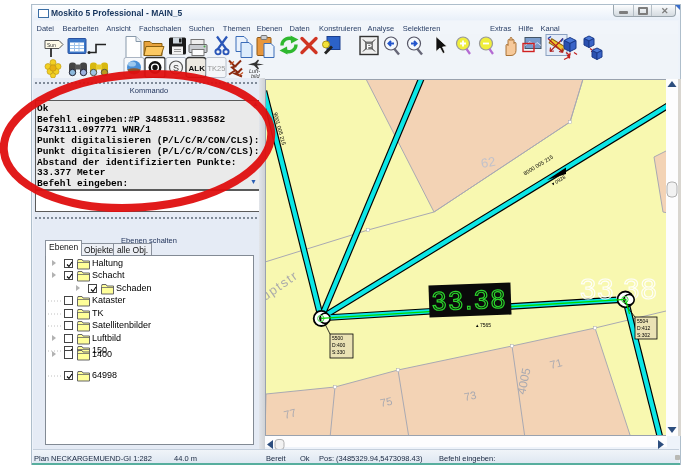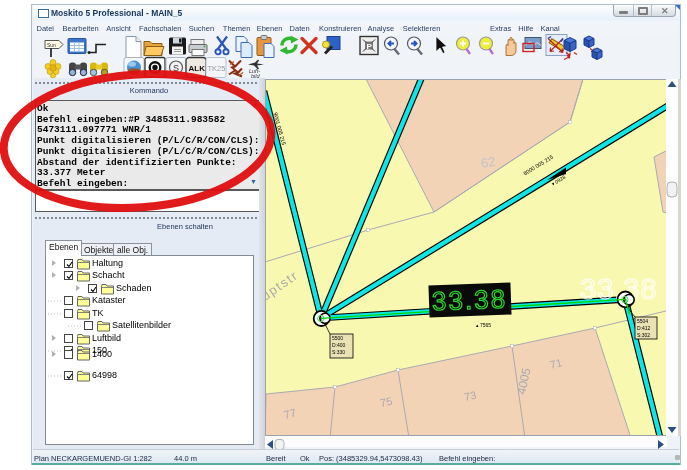--- a/index.html
+++ b/index.html
@@ -346,21 +346,21 @@
 5473111.097771 WNR/1
 Punkt digitalisieren (P/L/C/R/CON/CLS):
 Punkt digitalisieren (P/L/C/R/CON/CLS):
 Abstand der identifizierten Punkte:
 33.377 Meter
 Befehl eingeben:</div>
       <div class="conarrow" style="left:219px;top:22px;">▲</div>
       <div class="conarrow" style="left:217px;top:100px;">▼</div>
       <div id="cinput"></div>
       <div class="dotline" style="top:139px;"></div>
-      <div class="paneltitle" style="top:144px;margin-left:36px;">Ebenen schalten</div>
+      <div class="paneltitle" style="top:158px;">Ebenen schalten</div>
       <div class="tab" style="left:12px;top:162px;height:16px;background:#fff;z-index:2;">Ebenen</div>
       <div class="tab" style="left:47px;top:165px;height:13px;">Objekte</div>
       <div class="tab" style="left:80px;top:165px;height:13px;">alle Obj.</div>
       <div id="tree">
         <div class="trow" style="top:1.5px;">
             <div class="tri"></div>
             <div class="cb">
               <svg class="abs" style="left:1px;top:1px;" width="7" height="7" viewBox="0 0 7 7">
                 <path d="M1,3.5 L3,5.5 L6,1" fill="none" stroke="#000" stroke-width="1.1"></path>
               </svg>
@@ -412,21 +412,21 @@
             <svg class="abs" style="left:2px;top:5px;" width="14" height="2">
               <line x1="0" y1="1" x2="14" y2="1" stroke="#c0c0c0" stroke-dasharray="1,2"></line>
             </svg>
             <div class="cb"></div>
             <div class="fold"><svg width="13" height="11" viewBox="0 0 13 11">
                 <path d="M0.5,2.5 L0.5,10 L12.5,10 L12.5,2 L6,2 L5,0.5 L1,0.5 Z" fill="#ffff99" stroke="#666" stroke-width="1"></path>
                 <path d="M0.5,3.5 L12.5,3.5" stroke="#666" stroke-width="0.8"></path>
               </svg></div>
             <div class="tlabel">Kataster</div>
           </div>
-        <div class="trow" style="top:64px;margin-left:20px;">
+        <div class="trow" style="top:64px;">
             <svg class="abs" style="left:2px;top:5px;" width="14" height="2">
               <line x1="0" y1="1" x2="14" y2="1" stroke="#c0c0c0" stroke-dasharray="1,2"></line>
             </svg>
             <div class="cb"></div>
             <div class="fold"><svg width="13" height="11" viewBox="0 0 13 11">
                 <path d="M0.5,2.5 L0.5,10 L12.5,10 L12.5,2 L6,2 L5,0.5 L1,0.5 Z" fill="#ffff99" stroke="#666" stroke-width="1"></path>
                 <path d="M0.5,3.5 L12.5,3.5" stroke="#666" stroke-width="0.8"></path>
               </svg></div>
             <div class="tlabel">Satellitenbilder</div>
           </div>

